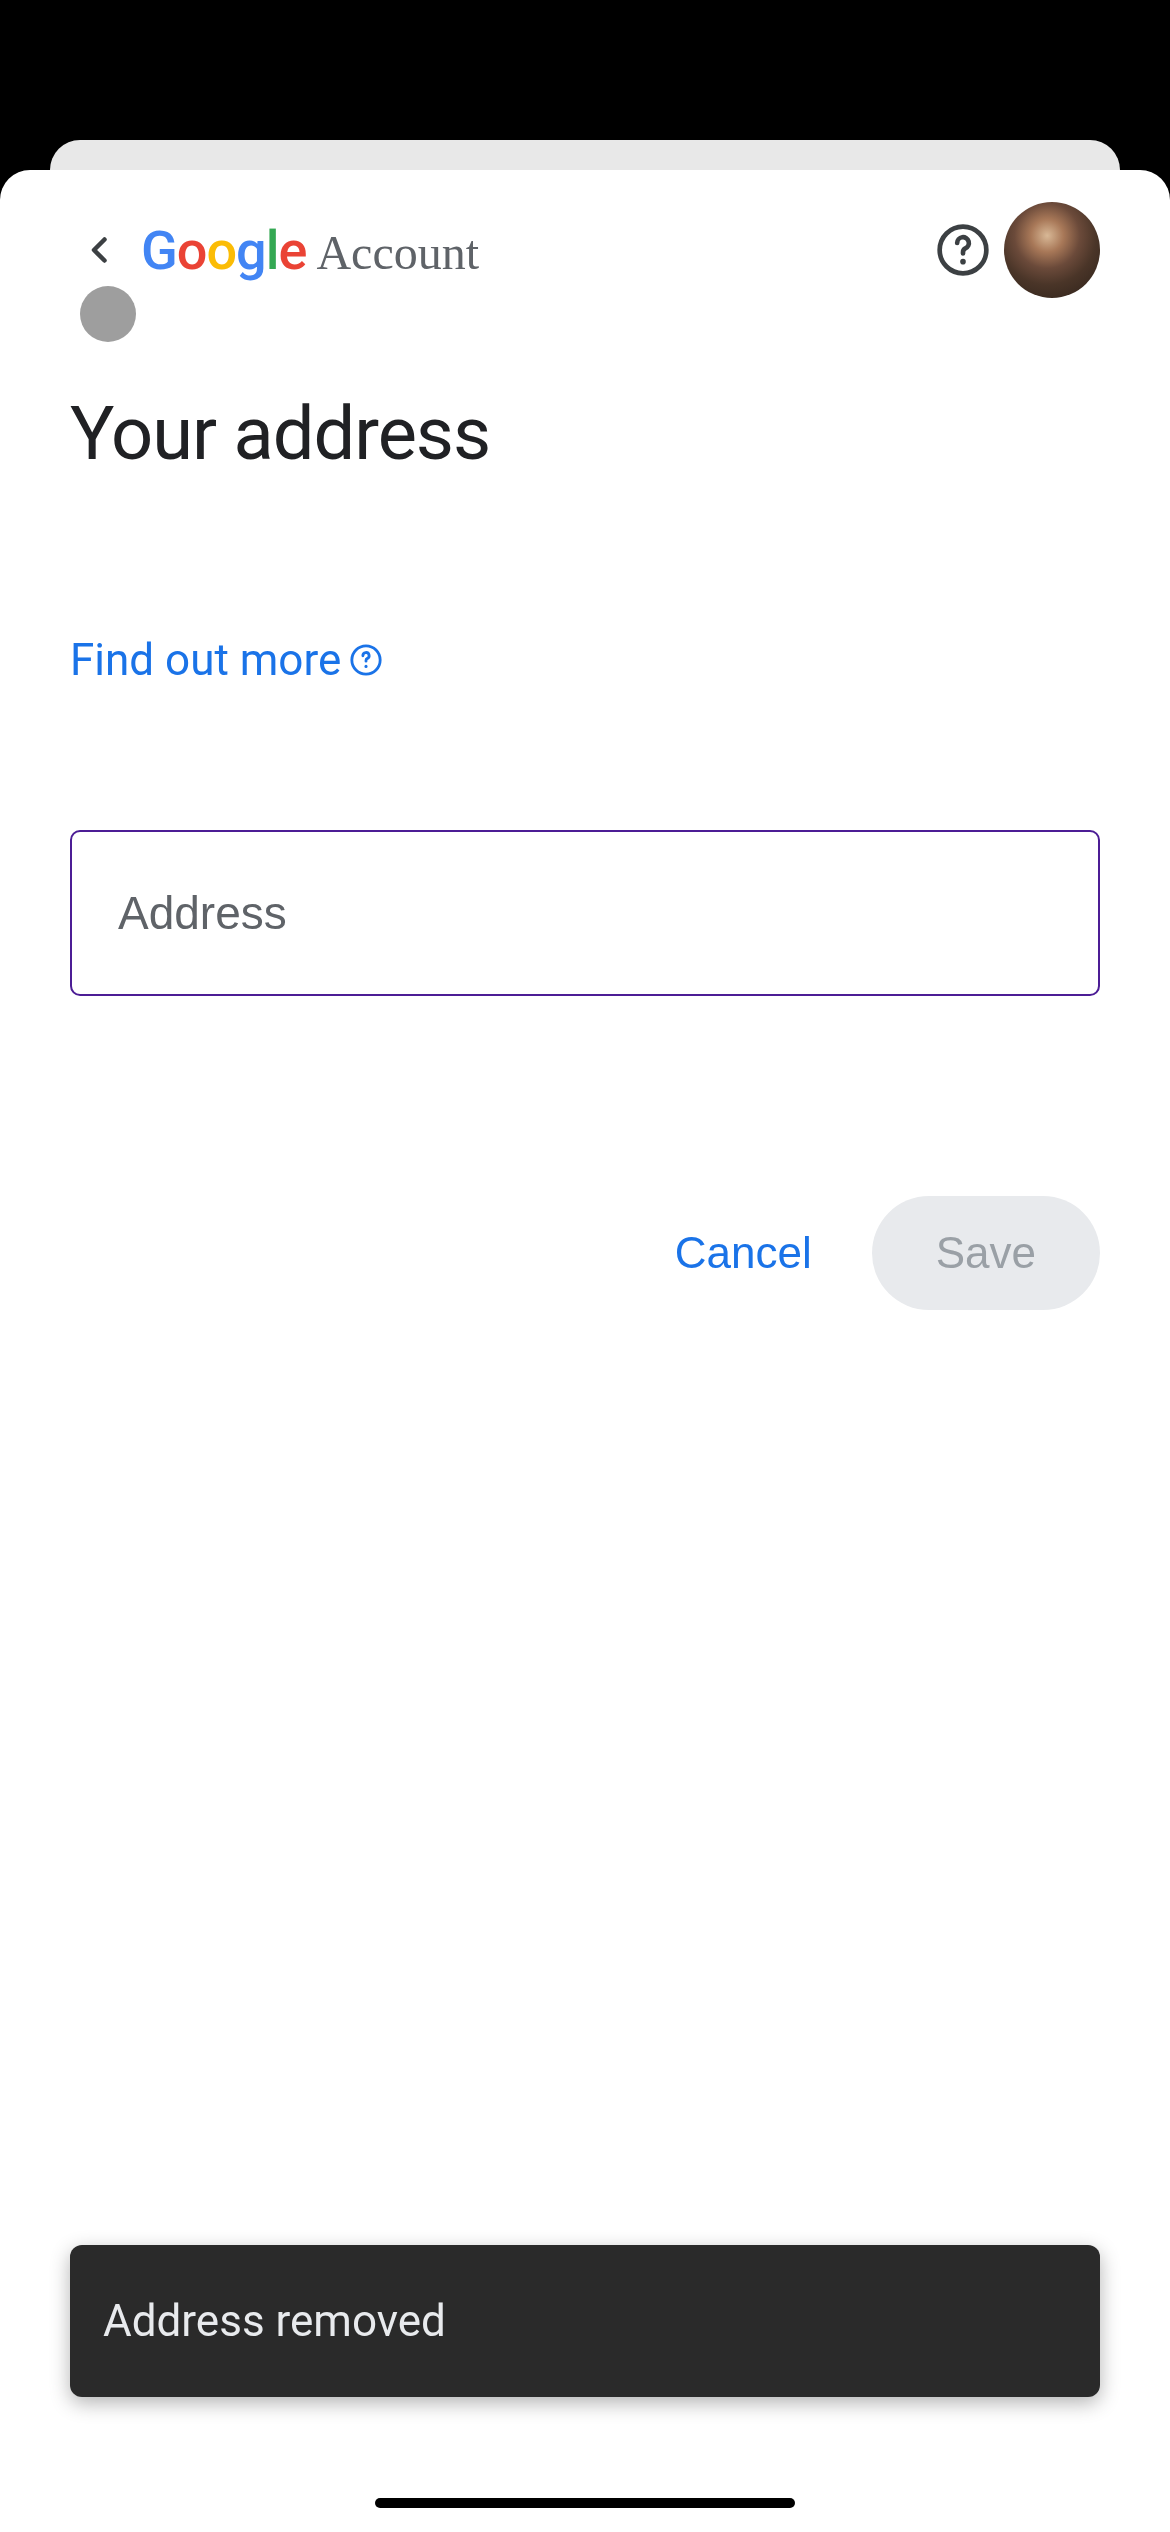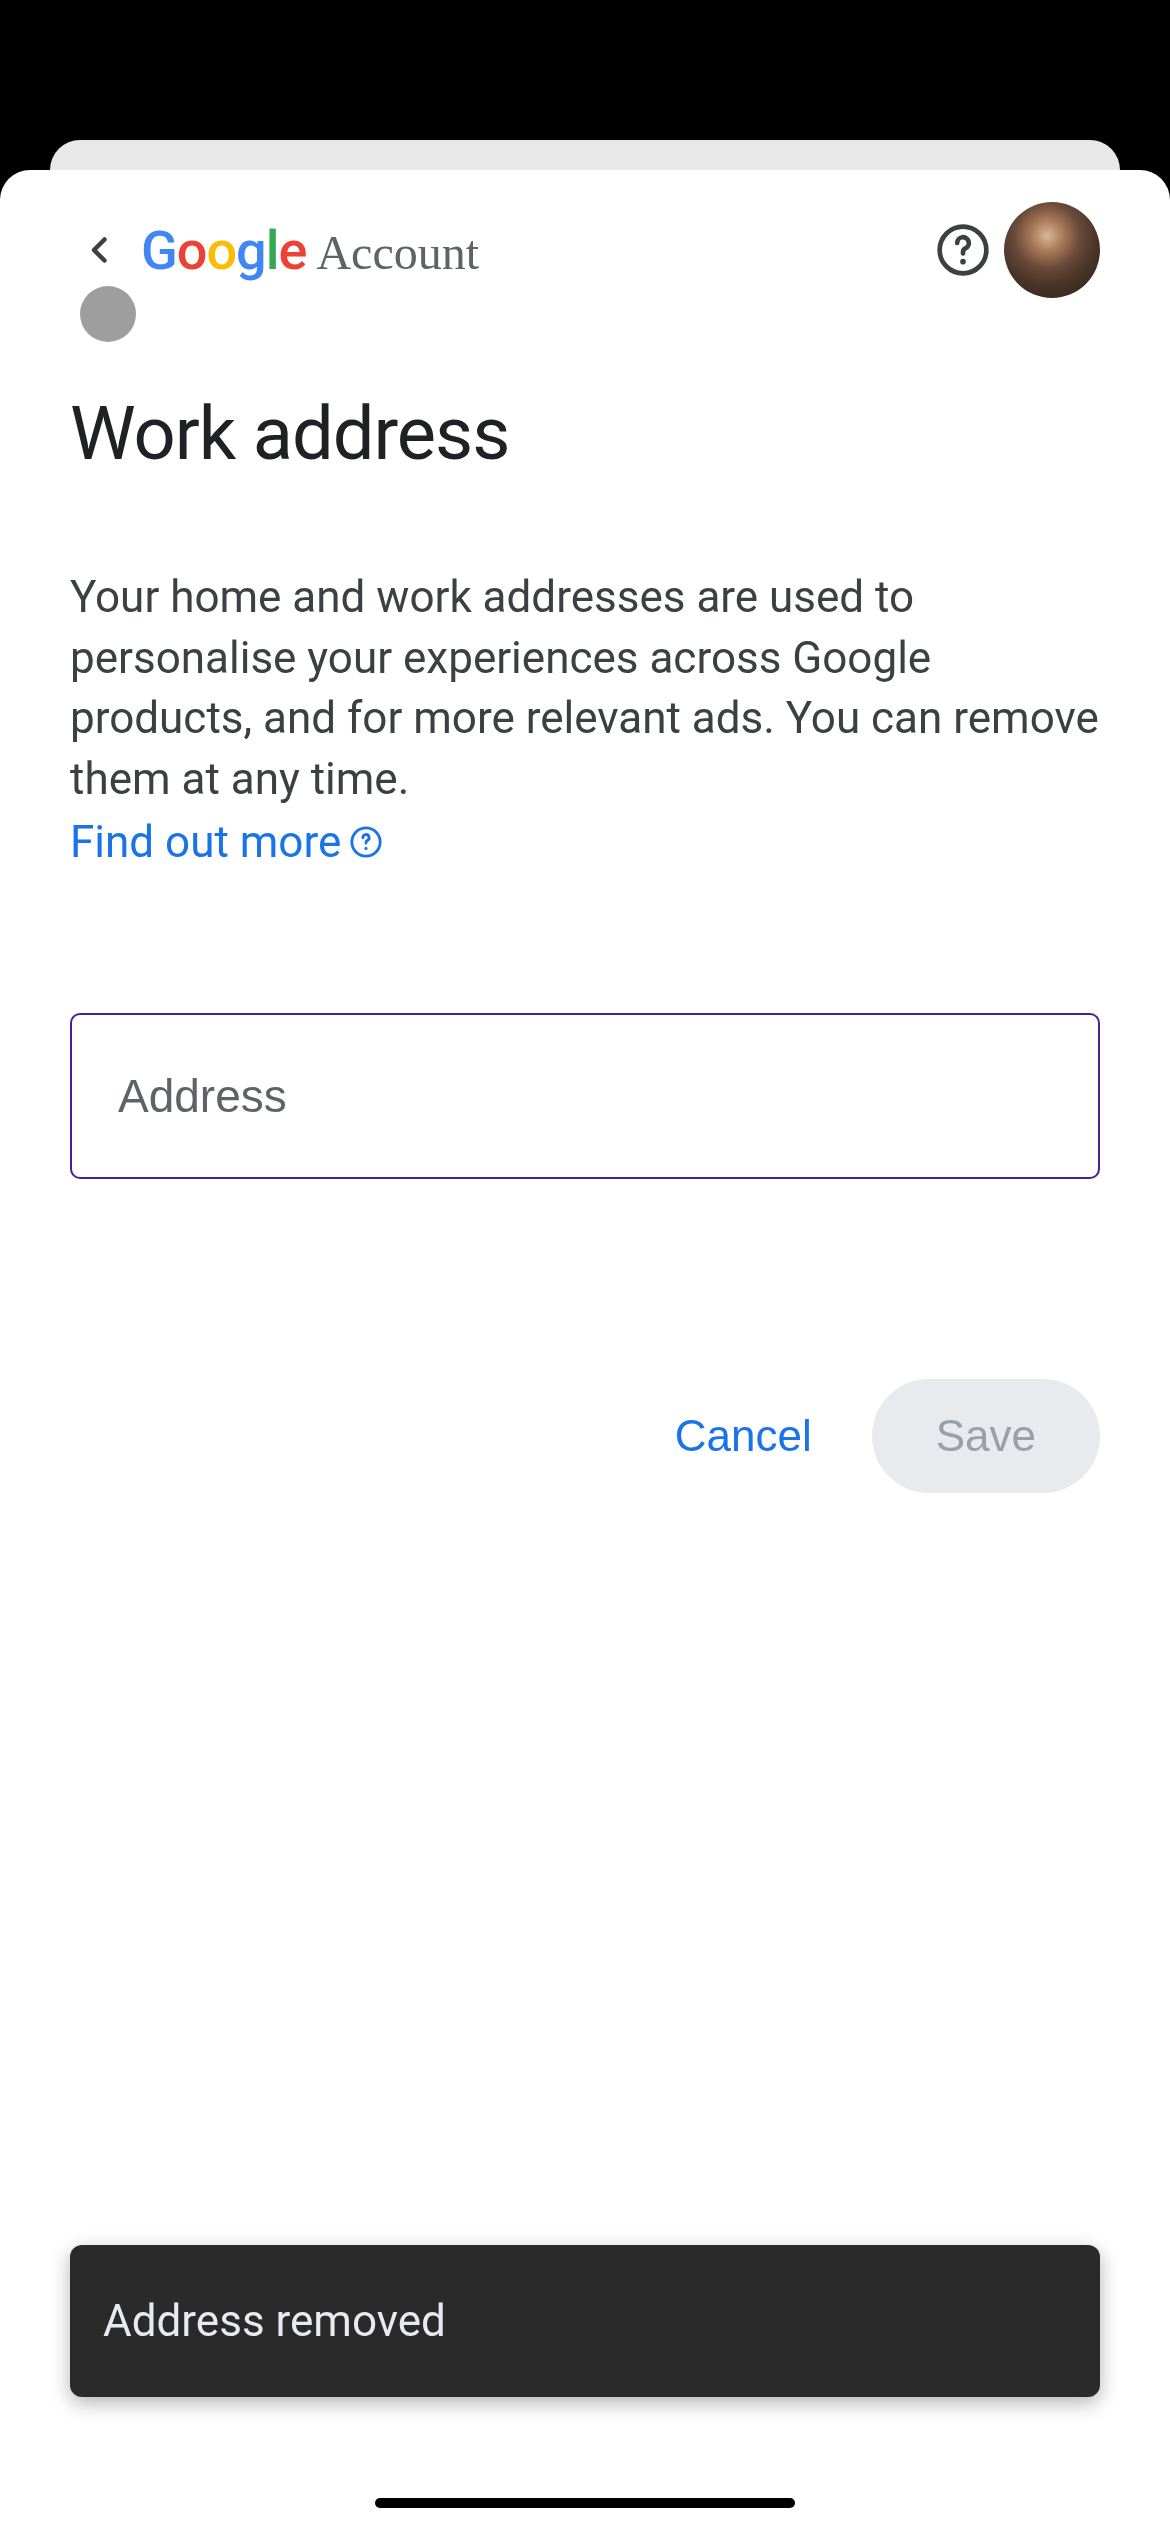--- a/index.html
+++ b/index.html
@@ -206,24 +206,23 @@
       <svg viewBox="0 0 24 24">
         <circle cx="12" cy="12" r="10" stroke="#3c4043" stroke-width="2" fill="none"></circle>
         <path d="M9.5 9 a2.5 2.5 0 1 1 3.5 2.3 c-0.8 0.4 -1 1 -1 1.7 v0.5" stroke="#3c4043" stroke-width="2" fill="none" stroke-linecap="round"></path>
         <circle cx="12" cy="17" r="1.2" fill="#3c4043"></circle>
       </svg>
     </div>
 
     <div class="avatar"></div>
   </div>
 
-  <h1 class="page-title">Work address</h1>
+  <h1 class="page-title">Your address</h1>
 
   <p class="description">
-    <span>Your home and work addresses are used to personalise your experiences across Google products, and for more relevant ads. You can remove them at any time.</span>
     <br>
     <a class="learn-more">
       <span>Find out more</span>
       <svg viewBox="0 0 24 24">
         <circle cx="12" cy="12" r="10" stroke="#1a73e8" stroke-width="2" fill="none"></circle>
         <path d="M9.8 9 a2.2 2.2 0 1 1 3 2 c-0.7 0.4 -0.8 0.9 -0.8 1.5 v0.3" stroke="#1a73e8" stroke-width="2" fill="none" stroke-linecap="round"></path>
         <circle cx="12" cy="16.5" r="1.1" fill="#1a73e8"></circle>
       </svg>
     </a>
   </p>

